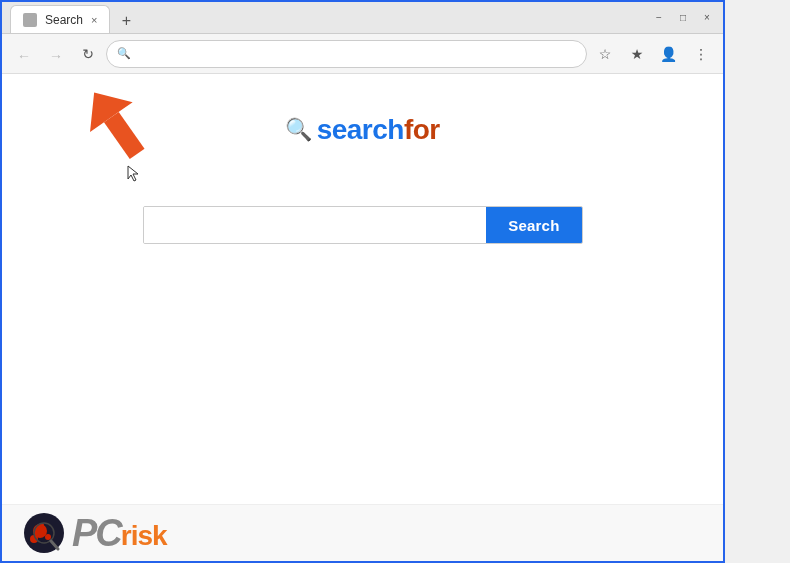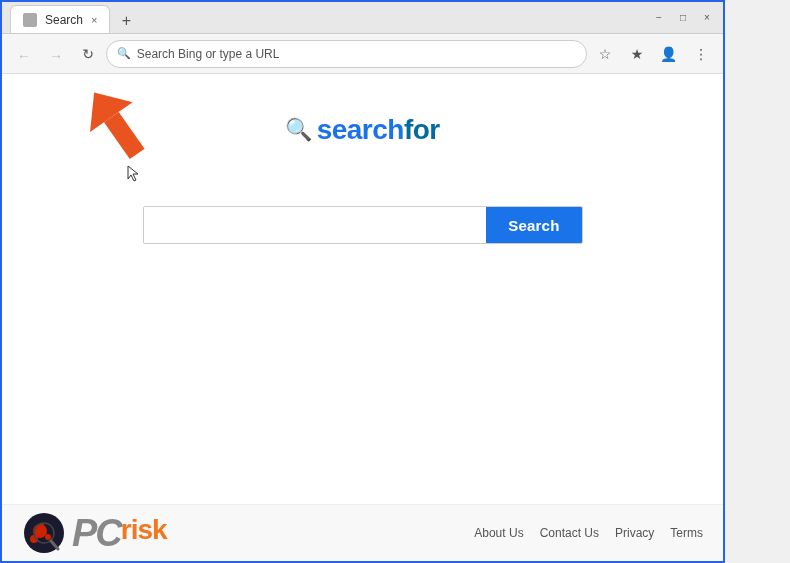--- a/index.html
+++ b/index.html
@@ -235,21 +235,21 @@
       display: flex;
       align-items: center;
     }
     .footer-logo {
       flex: 1;
       display: flex;
       align-items: center;
     }
     .pcrisk-logo {
       display: flex;
-      align-items: flex-start;
+      align-items: flex-end;
       gap: 0;
     }
     .pcrisk-pc {
       font-size: 38px;
       font-weight: 900;
       color: #888;
       font-style: italic;
       letter-spacing: -2px;
       line-height: 1;
     }
@@ -309,21 +309,20 @@
       <span>←</span>
     </button>
     <button class="nav-btn disabled">
       <span>→</span>
     </button>
     <button class="nav-btn">
       <span>↻</span>
     </button>
     <div class="address-bar">
       <span class="address-icon">🔍</span>
-      <span class="address-text">Search Bing or type a URL</span>
     </div>
     <div class="nav-actions">
       <button class="nav-icon-btn">
         <span>☆</span>
       </button>
       <button class="nav-icon-btn">
         <span>★</span>
       </button>
       <button class="nav-icon-btn">
         <span>👤</span>
@@ -352,21 +351,21 @@
           <polygon points="35,30 61,0 87,30 75,30 75,30 49,30" fill="#e85320"></polygon>
         </g>
 
         <polygon points="68,82 68,95 71,91 74,97 76,96 73,90 78,90" fill="white" stroke="#333" stroke-width="1" transform="translate(-2, 0)"></polygon>
       </svg>
     </div>
 
     <div class="logo-area">
       <span class="logo-icon">🔍</span>
       <div class="logo-text">
-        <span>search</span><span style="color:#0369a1;">for</span>
+        <span>search</span><span style="color:#c2410c;">for</span>
       </div>
     </div>
 
     <div class="search-area">
       <div class="search-input-wrapper">
         <input class="search-input" type="text" style="">
         <button class="search-btn">Search</button>
       </div>
     </div>
 
@@ -381,22 +380,16 @@
           <circle cx="20" cy="14" r="2" fill="#cc2200"></circle>
 
           <circle cx="22" cy="22" r="10" fill="none" stroke="#444" stroke-width="1.5"></circle>
           <line x1="29" y1="30" x2="36" y2="38" stroke="#666" stroke-width="3" stroke-linecap="round"></line>
         </svg>
         <div class="pcrisk-logo">
           <span class="pcrisk-pc">PC</span>
           <span class="pcrisk-risk">risk</span>
         </div>
       </div>
-      <div class="footer-links">
-        <a class="footer-link">About Us</a>
-        <a class="footer-link">Contact Us</a>
-        <a class="footer-link">Privacy</a>
-        <a class="footer-link">Terms</a>
-      </div>
     </div>
 
   </div>
 </div>
 
 </body></html>

